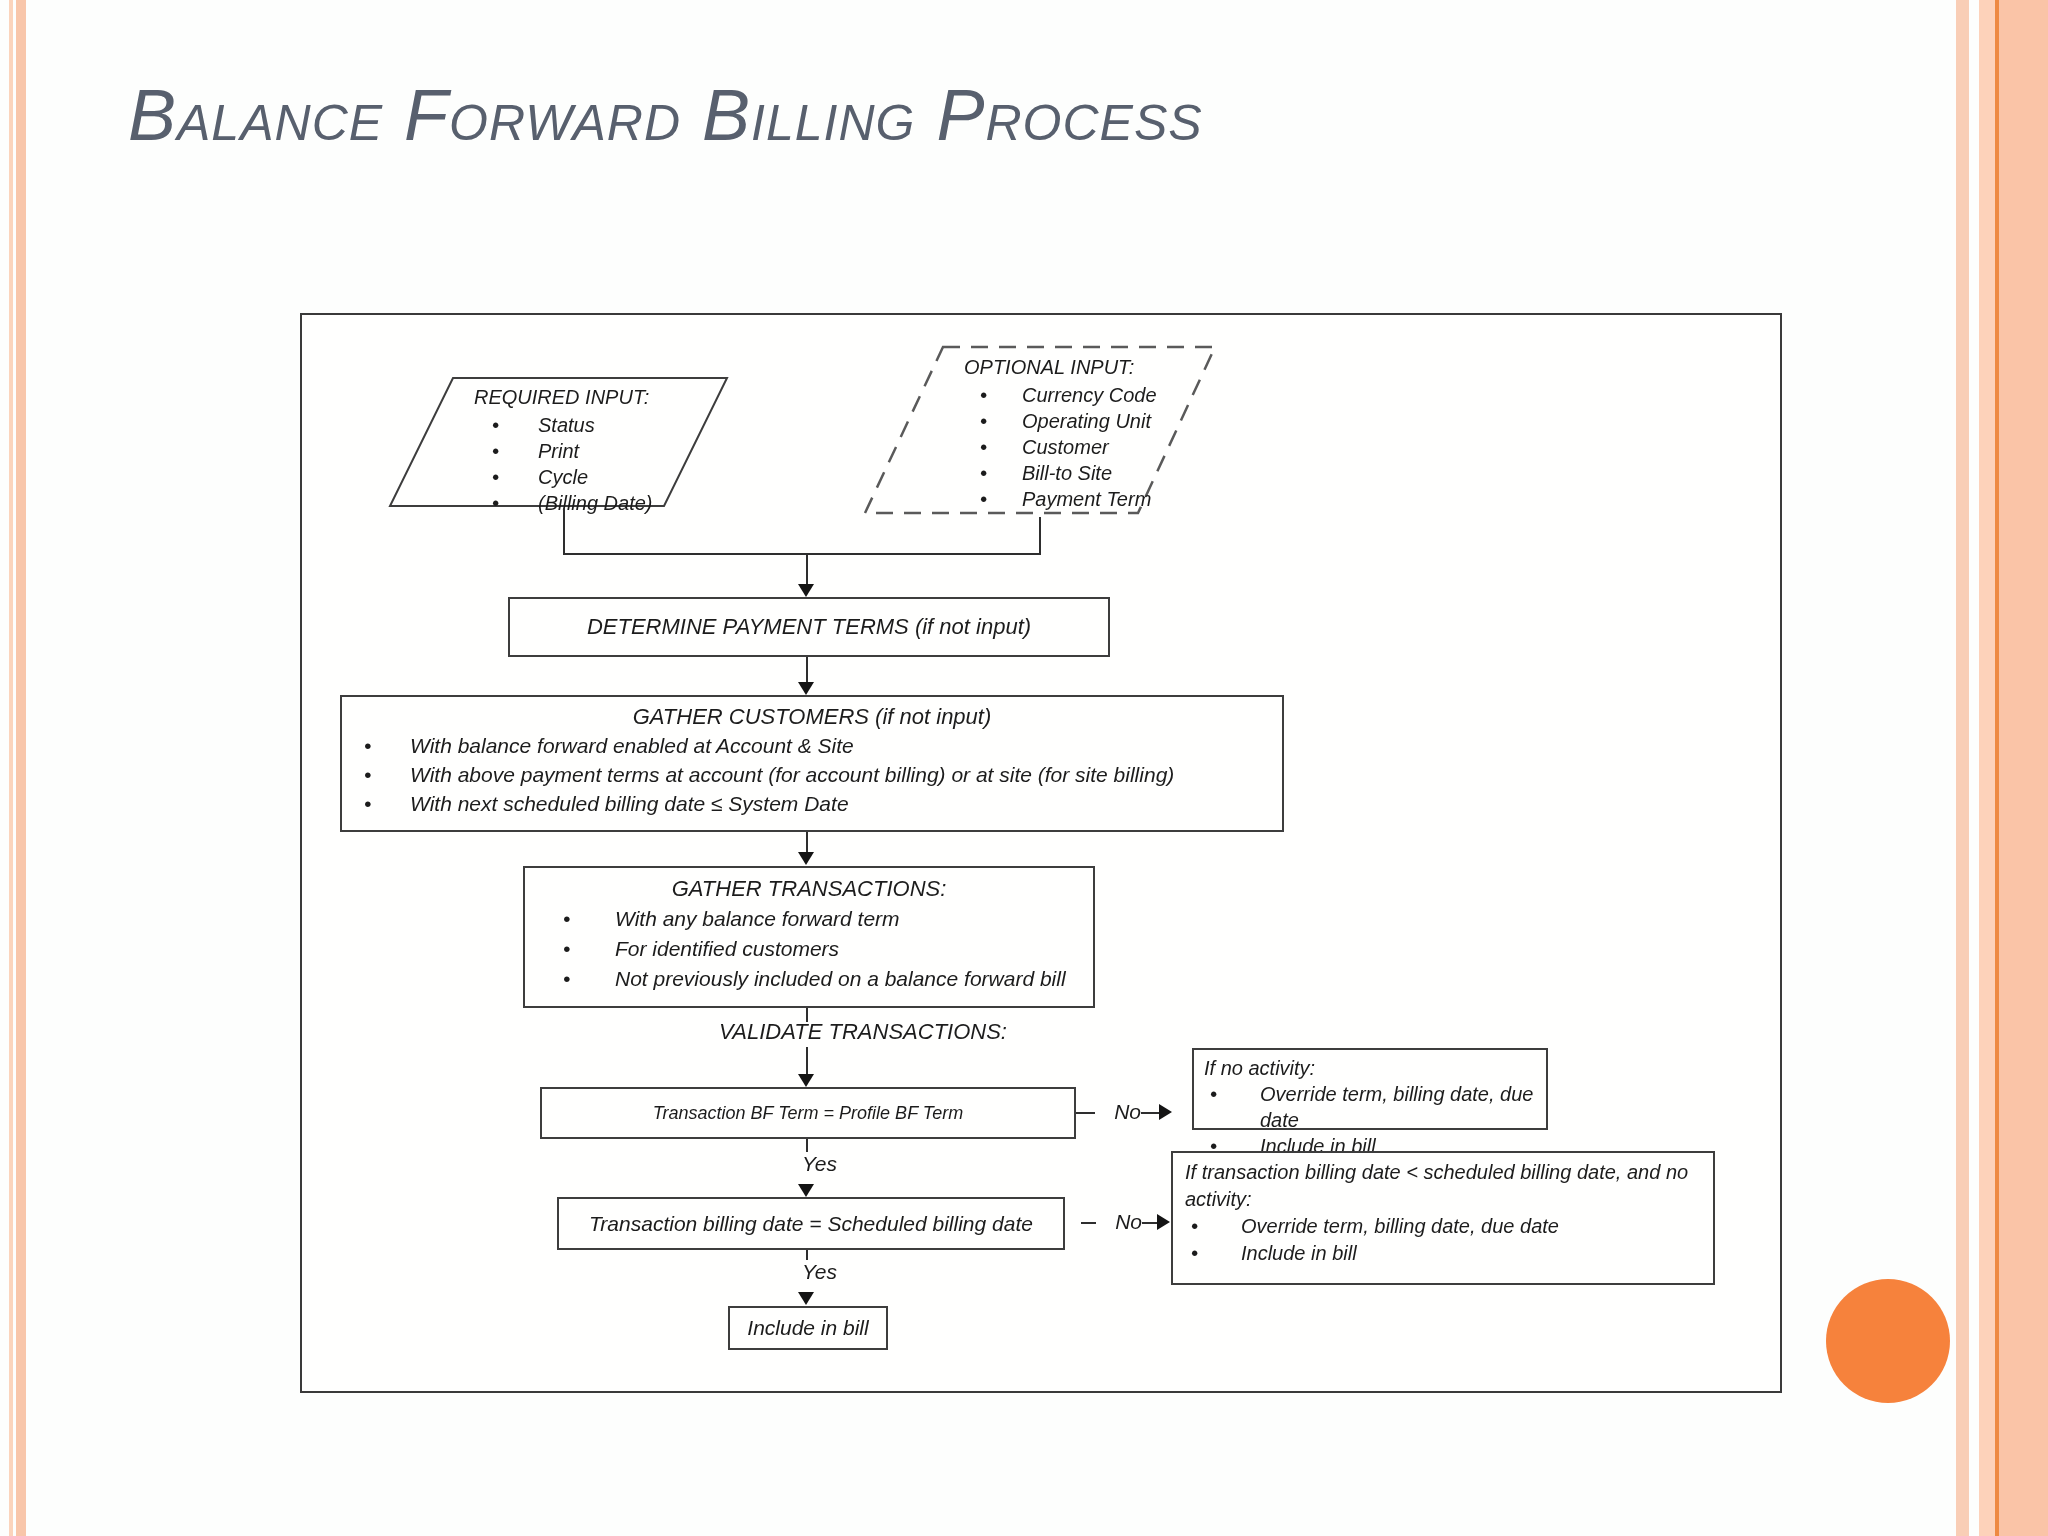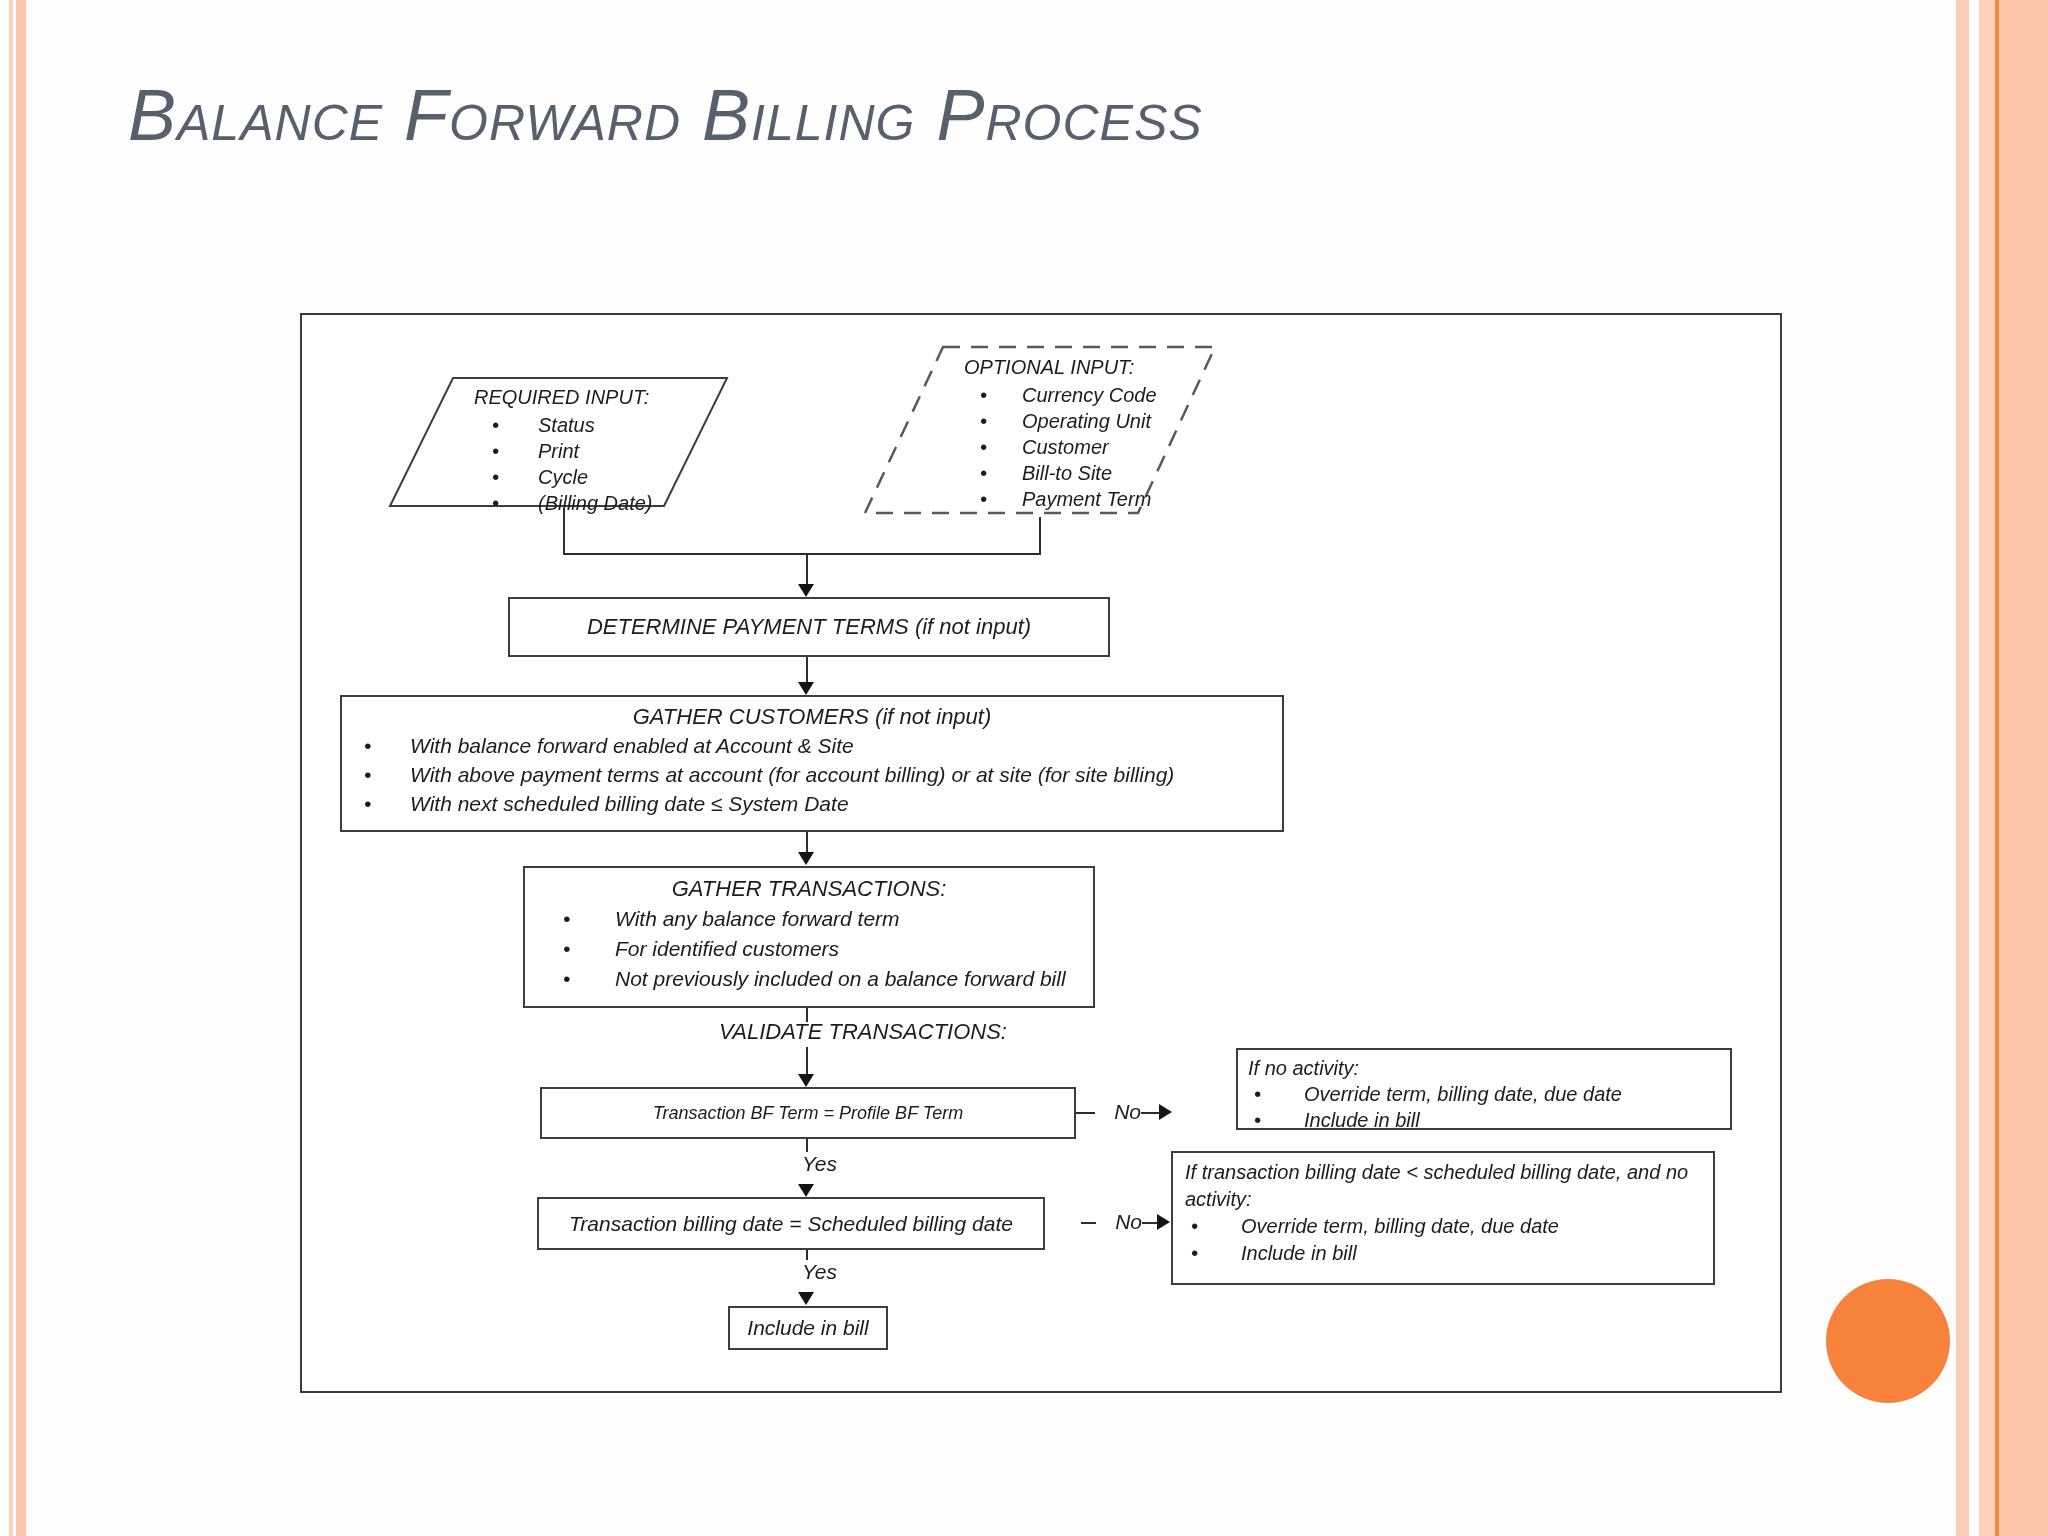--- a/index.html
+++ b/index.html
@@ -176,39 +176,39 @@
 
     <div class="vline" style="left:806px;top:1047px;height:29px"></div>
     <div class="ah-down" style="left:798px;top:1074px"></div>
 
     <div class="fbox center-text" style="left:540px;top:1087px;width:536px;height:52px;font-size:18px">Transaction BF Term = Profile BF Term</div>
 
     <div class="hline" style="left:1076px;top:1112px;width:84px"></div>
     <div class="ah-right" style="left:1159px;top:1104px"></div>
     <div class="lbl" style="left:1095px;top:1100px;width:46px">No</div>
 
-    <div class="fbox side-box" style="left:1236px;top:1048px;width:496px;height:82px">
+    <div class="fbox side-box" style="left:1192px;top:1048px;width:356px;height:82px">
       <div class="sb-pad">
         <div>If no activity:</div>
         <div class="brow">
             <span class="dot" style="flex-basis:50px;padding-left:6px"></span>
             <span>Override term, billing date, due date</span>
           </div>
         <div class="brow">
             <span class="dot" style="flex-basis:50px;padding-left:6px"></span>
             <span>Include in bill</span>
           </div>
       </div>
     </div>
 
     <div class="vline" style="left:806px;top:1139px;height:14px"></div>
     <div class="lbl" style="left:777px;top:1152px;width:60px">Yes</div>
     <div class="ah-down" style="left:798px;top:1184px"></div>
 
-    <div class="fbox center-text" style="left:537px;top:1197px;width:508px;height:53px;font-size:21px">Transaction billing date = Scheduled billing date</div>
+    <div class="fbox center-text" style="left:557px;top:1197px;width:508px;height:53px;font-size:21px">Transaction billing date = Scheduled billing date</div>
 
     <div class="hline" style="left:1081px;top:1222px;width:77px"></div>
     <div class="ah-right" style="left:1157px;top:1214px"></div>
     <div class="lbl" style="left:1096px;top:1210px;width:46px">No</div>
 
     <div class="fbox side-box" style="left:1171px;top:1151px;width:544px;height:134px;line-height:27px">
       <div class="sb-pad" style="padding:6px 12px">
         <div>If transaction billing date &lt; scheduled billing date, and no activity:</div>
         <div class="brow">
             <span class="dot" style="flex-basis:50px;padding-left:6px"></span>

